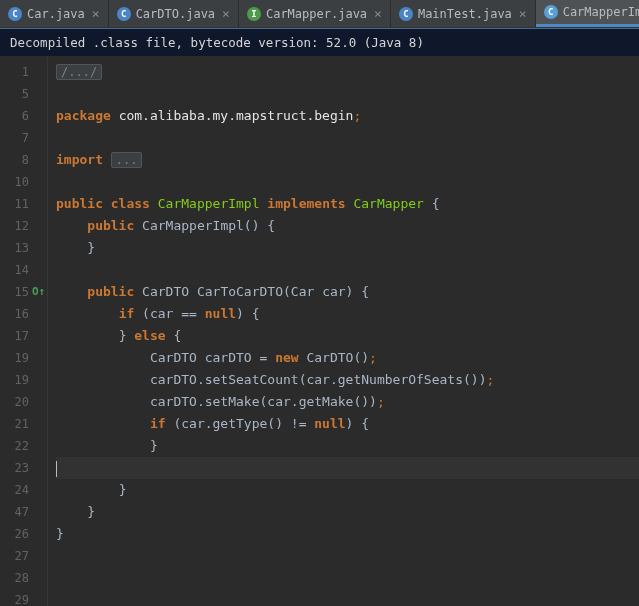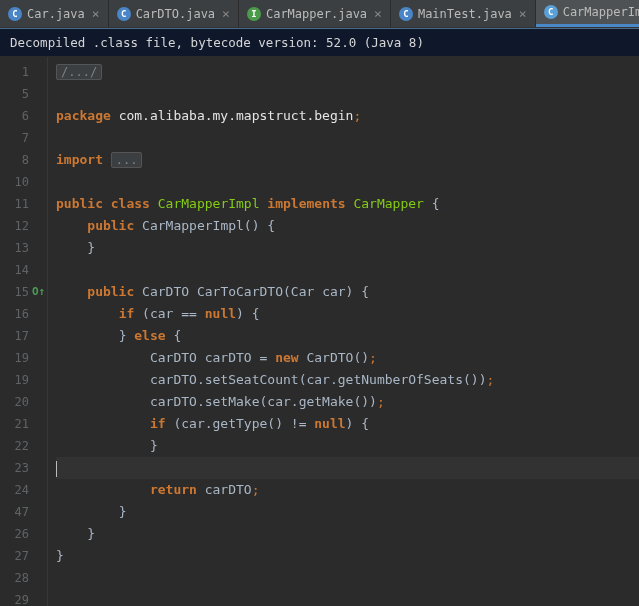--- a/index.html
+++ b/index.html
@@ -201,18 +201,17 @@
     <div class="line"></div>
     <div class="line">    <span class="kw">public</span> <span>CarDTO</span> <span>CarToCarDTO(Car car)</span> <span>{</span></div>
     <div class="line">        <span class="kw">if</span> <span>(car == </span><span class="kw">null</span><span>)</span> <span>{</span></div>
     <div class="line">        <span>}</span> <span class="kw">else</span> <span>{</span></div>
     <div class="line">            <span>CarDTO carDTO = </span><span class="kw">new</span> <span>CarDTO()</span><span class="sc">;</span></div>
     <div class="line">            <span>carDTO.setSeatCount(car.getNumberOfSeats())</span><span class="sc">;</span></div>
     <div class="line">            <span>carDTO.setMake(car.getMake())</span><span class="sc">;</span></div>
     <div class="line">            <span class="kw">if</span> <span>(car.getType() != </span><span class="kw">null</span><span>)</span> <span>{</span></div>
     <div class="line">            <span>}</span></div>
     <div class="line current"><span class="caret"></span></div>
-    <div class="line">            <span class="kw">return</span> <span>carDTO</span><span class="sc">;</span></div>
     <div class="line">        <span>}</span></div>
     <div class="line">    <span>}</span></div>
     <div class="line"><span>}</span></div>
   </div>
 </div>
 
 </body></html>

